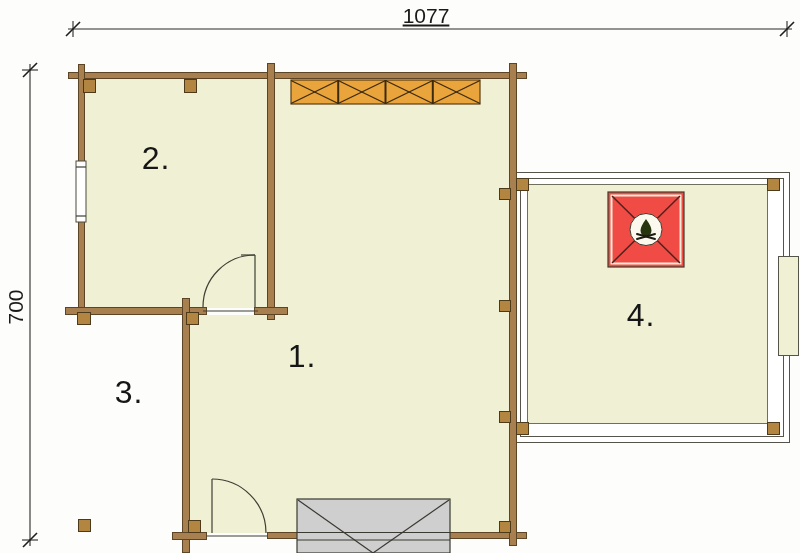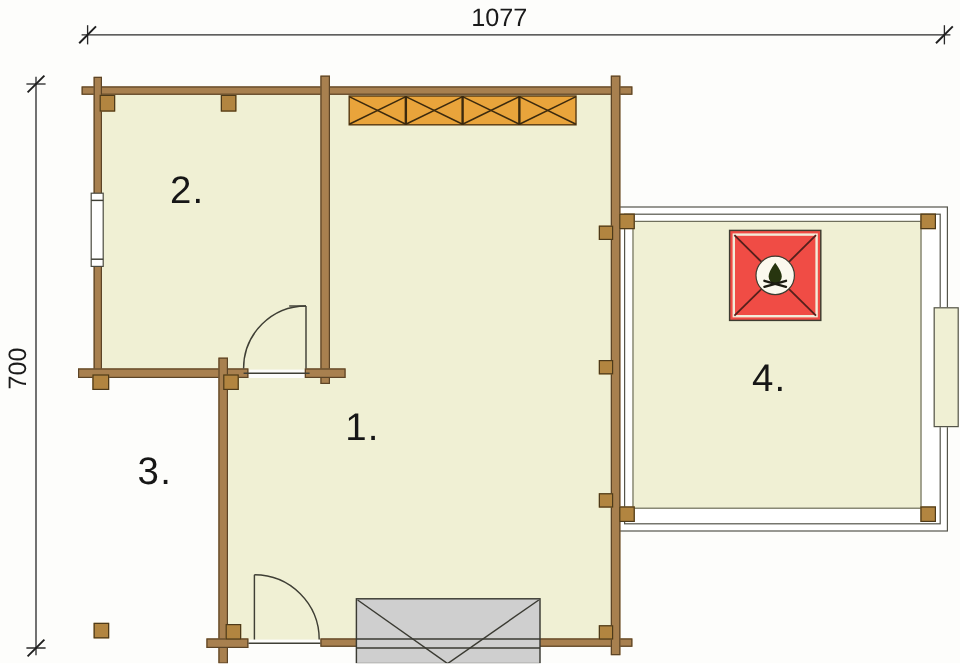--- a/index.html
+++ b/index.html
@@ -78,21 +78,21 @@
   <div class="abs post" style="left:516px;top:178px;width:13px;height:13px;"></div>
   <div class="abs post" style="left:767px;top:178px;width:13px;height:13px;"></div>
   <div class="abs post" style="left:516px;top:422px;width:13px;height:13px;"></div>
   <div class="abs post" style="left:767px;top:422px;width:13px;height:13px;"></div>
 
   <div class="abs room-label" style="left:156px;top:158px;">2.</div>
   <div class="abs room-label" style="left:302px;top:356px;">1.</div>
   <div class="abs room-label" style="left:129px;top:392px;">3.</div>
   <div class="abs room-label" style="left:641px;top:315px;">4.</div>
 
-  <div class="abs dim-label" style="left:416px;top:15px;">1077</div>
+  <div class="abs dim-label" style="left:426px;top:15px;text-decoration:underline;">1077</div>
   <div class="abs dim-label rot" style="left:15px;top:307px;">700</div>
 
   <svg class="overlay" width="800" height="553" viewBox="0 0 800 553">
 
     <g>
       <line class="dimline" x1="68" y1="29" x2="792" y2="29"></line>
       <line class="dimline" x1="73" y1="21" x2="73" y2="37"></line>
       <line class="dimline" x1="787" y1="21" x2="787" y2="37"></line>
       <line class="tick" x1="66" y1="36" x2="80" y2="22"></line>
       <line class="tick" x1="780" y1="36" x2="794" y2="22"></line>

